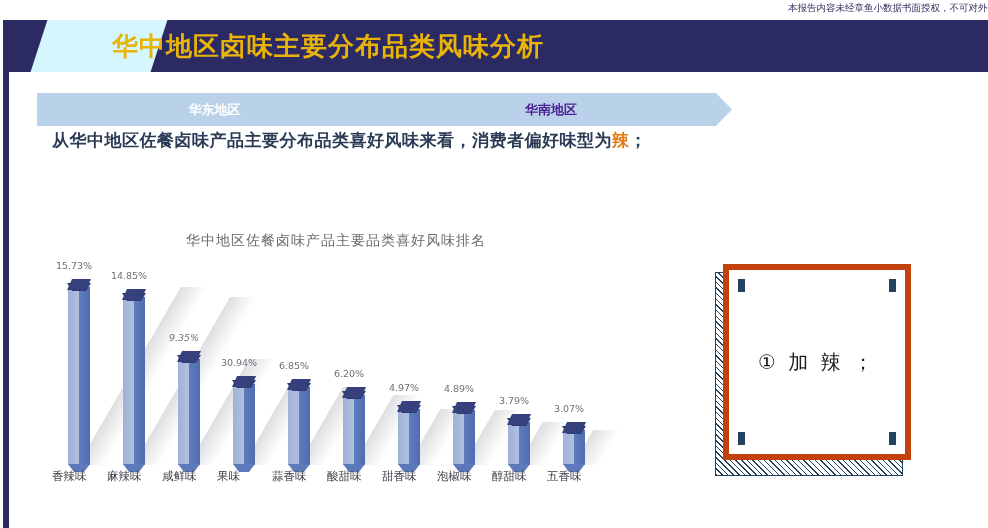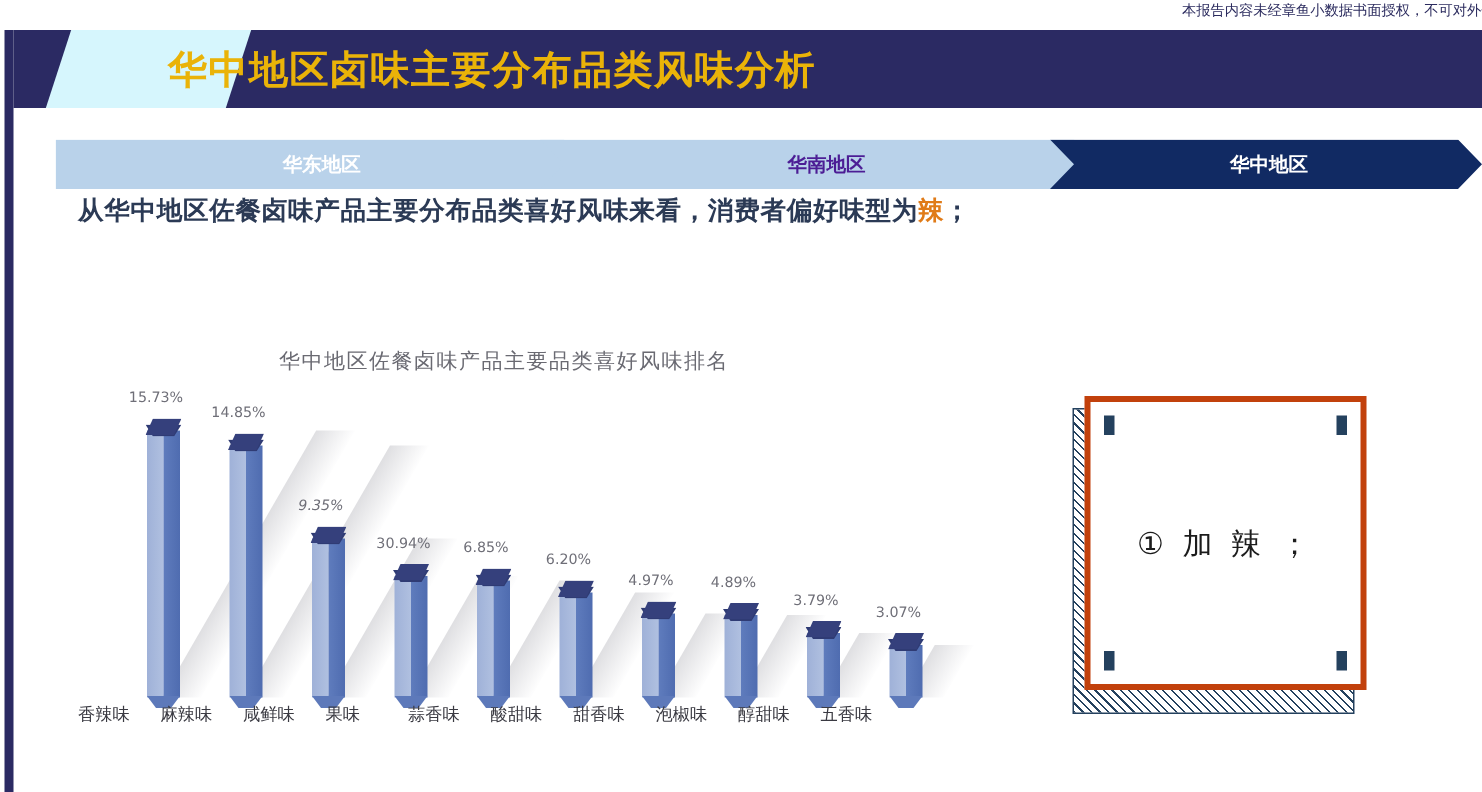--- a/index.html
+++ b/index.html
@@ -95,21 +95,21 @@
     font-size:14px;color:#6a6a72;
     letter-spacing:1px;
   }
   .plot{
     position:absolute;left:10px;top:38px;width:600px;height:205px;
   }
   .bars{
     position:absolute;left:0;bottom:0;width:600px;height:205px;
   }
   .bar-slot{
-    position:absolute;bottom:0;width:56px;height:205px;margin-left:30px;
+    position:absolute;bottom:0;width:56px;height:205px;
   }
   .bar3d{
     position:absolute;bottom:0;left:16px;width:22px;
   }
   .bar-face-l{
     position:absolute;left:0;top:0;width:11px;height:100%;
     background:linear-gradient(to right,#9fb1d8,#b0c0e0);
   }
   .bar-face-r{
     position:absolute;left:11px;top:0;width:11px;height:100%;
@@ -156,21 +156,21 @@
   }
   .callout-shadow{
     position:absolute;left:-8px;top:8px;width:188px;height:204px;
     background:repeating-linear-gradient(45deg,#24415e 0 1px,#ffffff 1px 4px);
     border:1.5px solid #24415e;
     box-sizing:border-box;
   }
   .callout-body{
     position:absolute;left:0;top:0;width:188px;height:196px;
     background:#ffffff;
-    border:4px solid #c2410c;
+    border:6px solid #c2410c;
     box-sizing:border-box;
   }
   .corner{
     position:absolute;width:7px;height:13px;background:#24415e;
   }
   .c-tl{left:9px;top:9px;}
   .c-tr{right:9px;top:9px;}
   .c-bl{left:9px;bottom:9px;}
   .c-br{right:9px;bottom:9px;}
   .callout-text{
@@ -194,23 +194,20 @@
     <div class="header-shape"></div>
     <div class="header-title">华中地区卤味主要分布品类风味分析</div>
   </div>
 
   <div class="nav">
     <div class="chev chev-1">
       <span class="chev-label">华东地区</span>
     </div>
     <div class="chev chev-2">
       <span class="chev-label">华南地区</span>
-    </div>
-    <div class="chev chev-3">
-      <span class="chev-label">华中地区</span>
     </div>
   </div>
 
   <div class="lead">
     <span>从华中地区佐餐卤味产品主要分布品类喜好风味来看，消费者偏好味型为</span><span class="hot">辣</span><span>；</span>
   </div>
 
   <div class="chart-wrap">
     <div class="chart-title">华中地区佐餐卤味产品主要品类喜好风味排名</div>
     <div class="plot">

